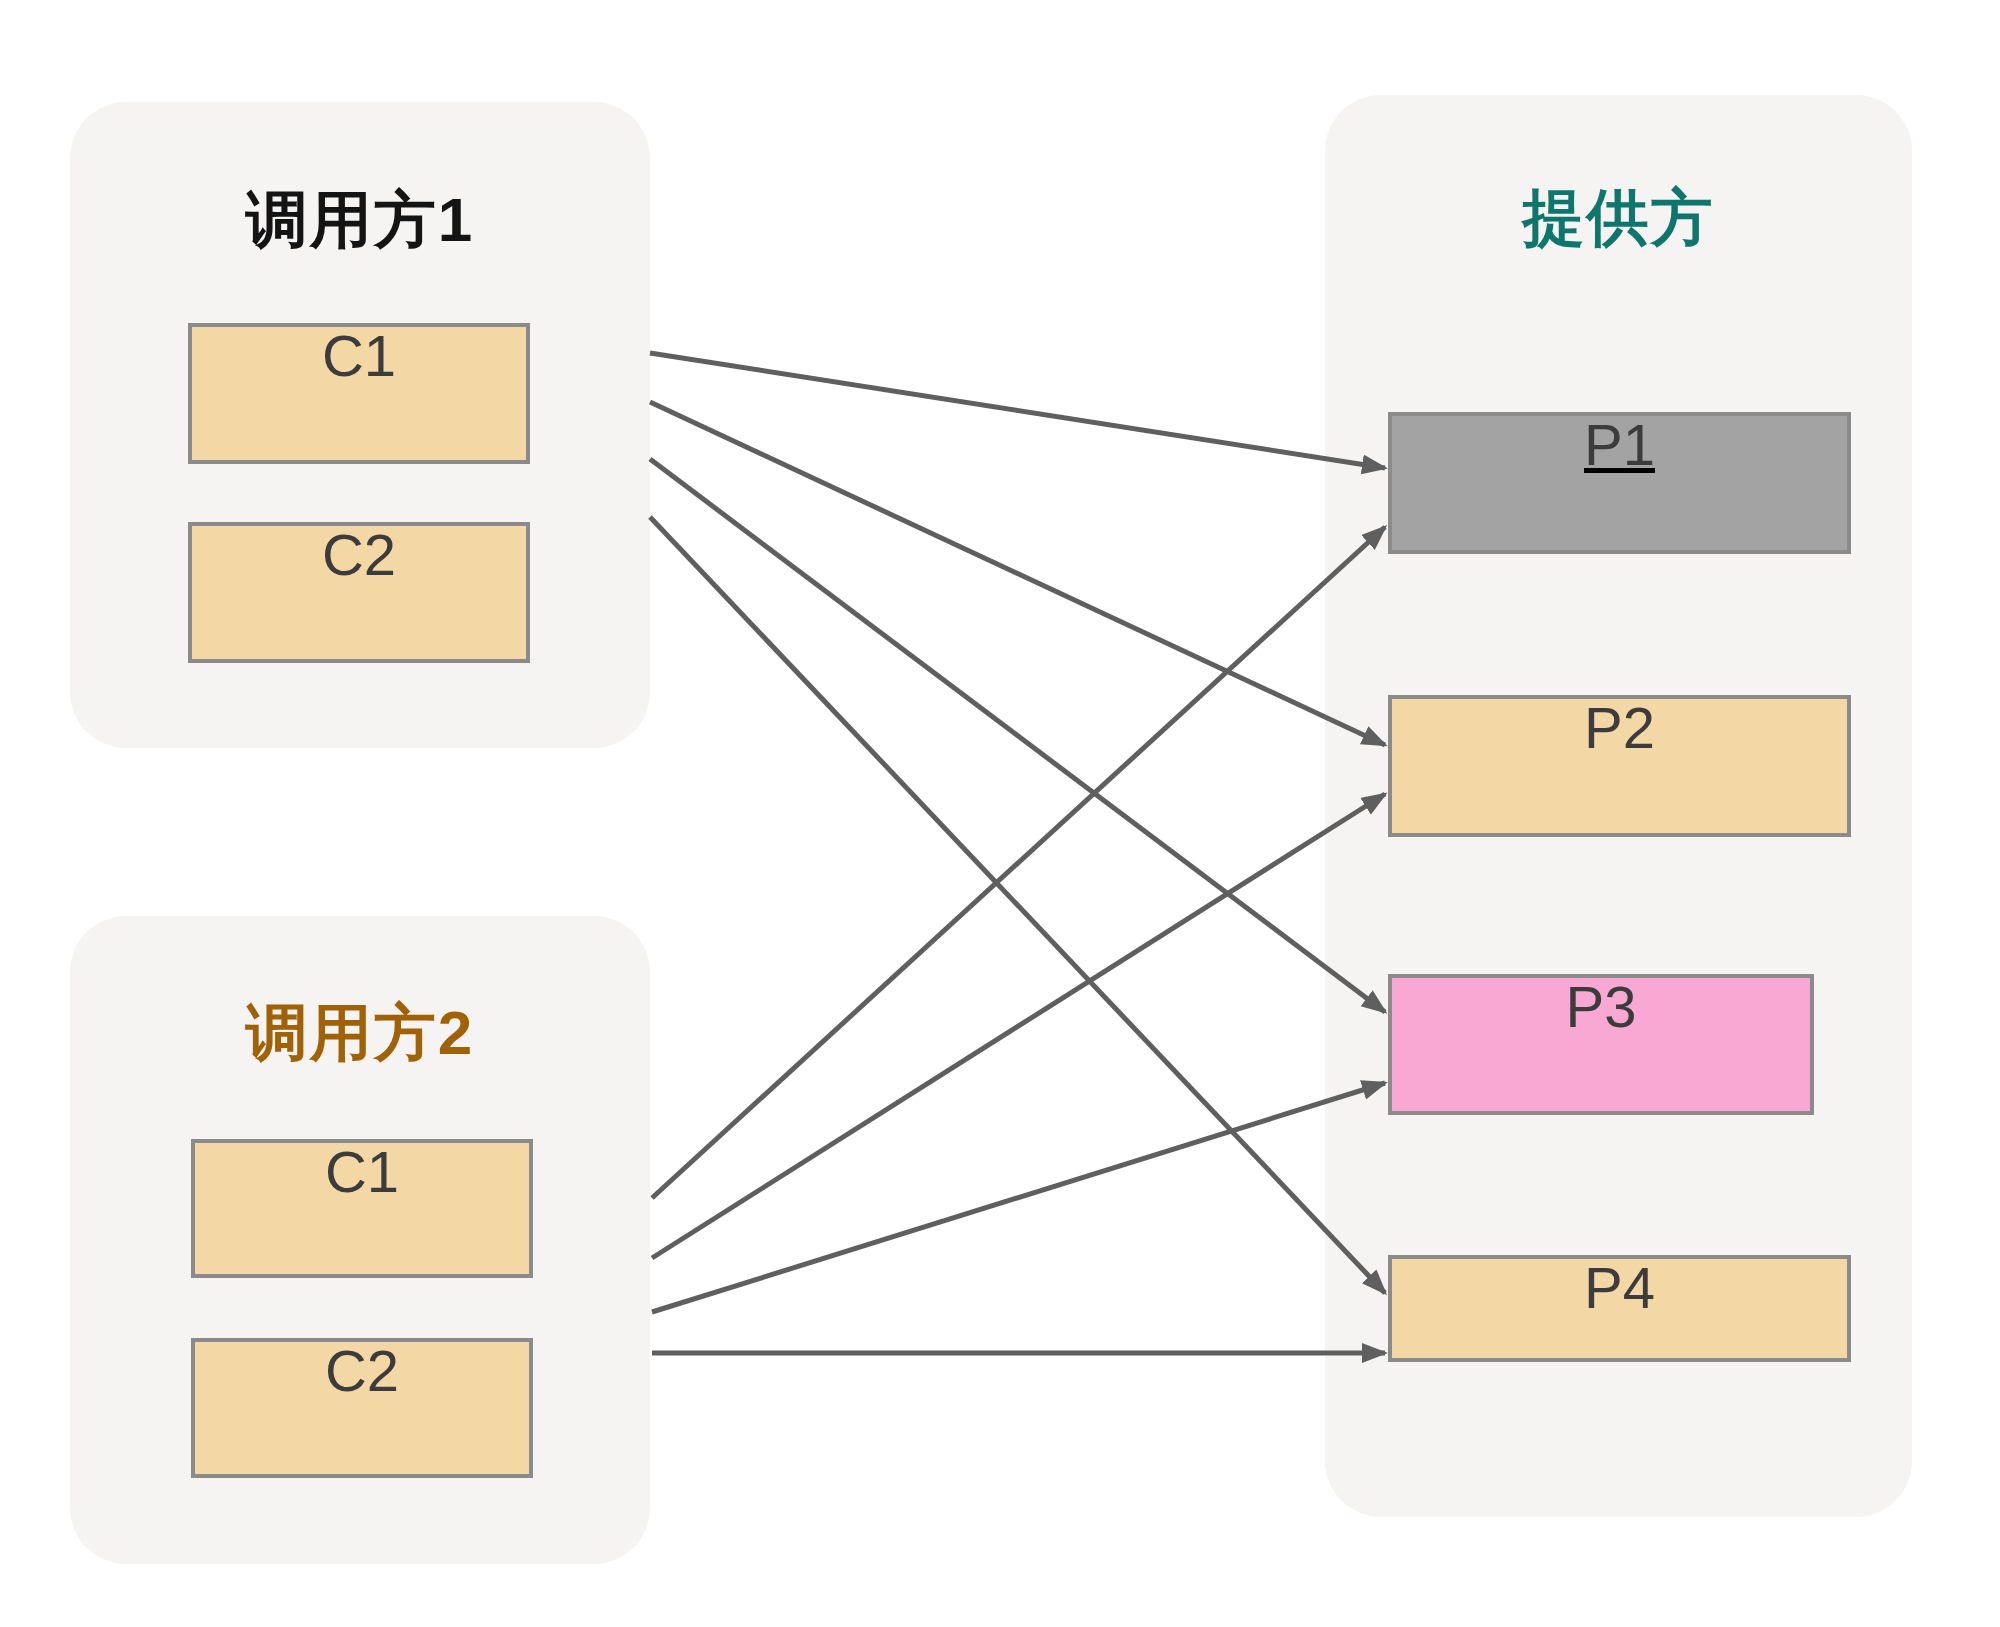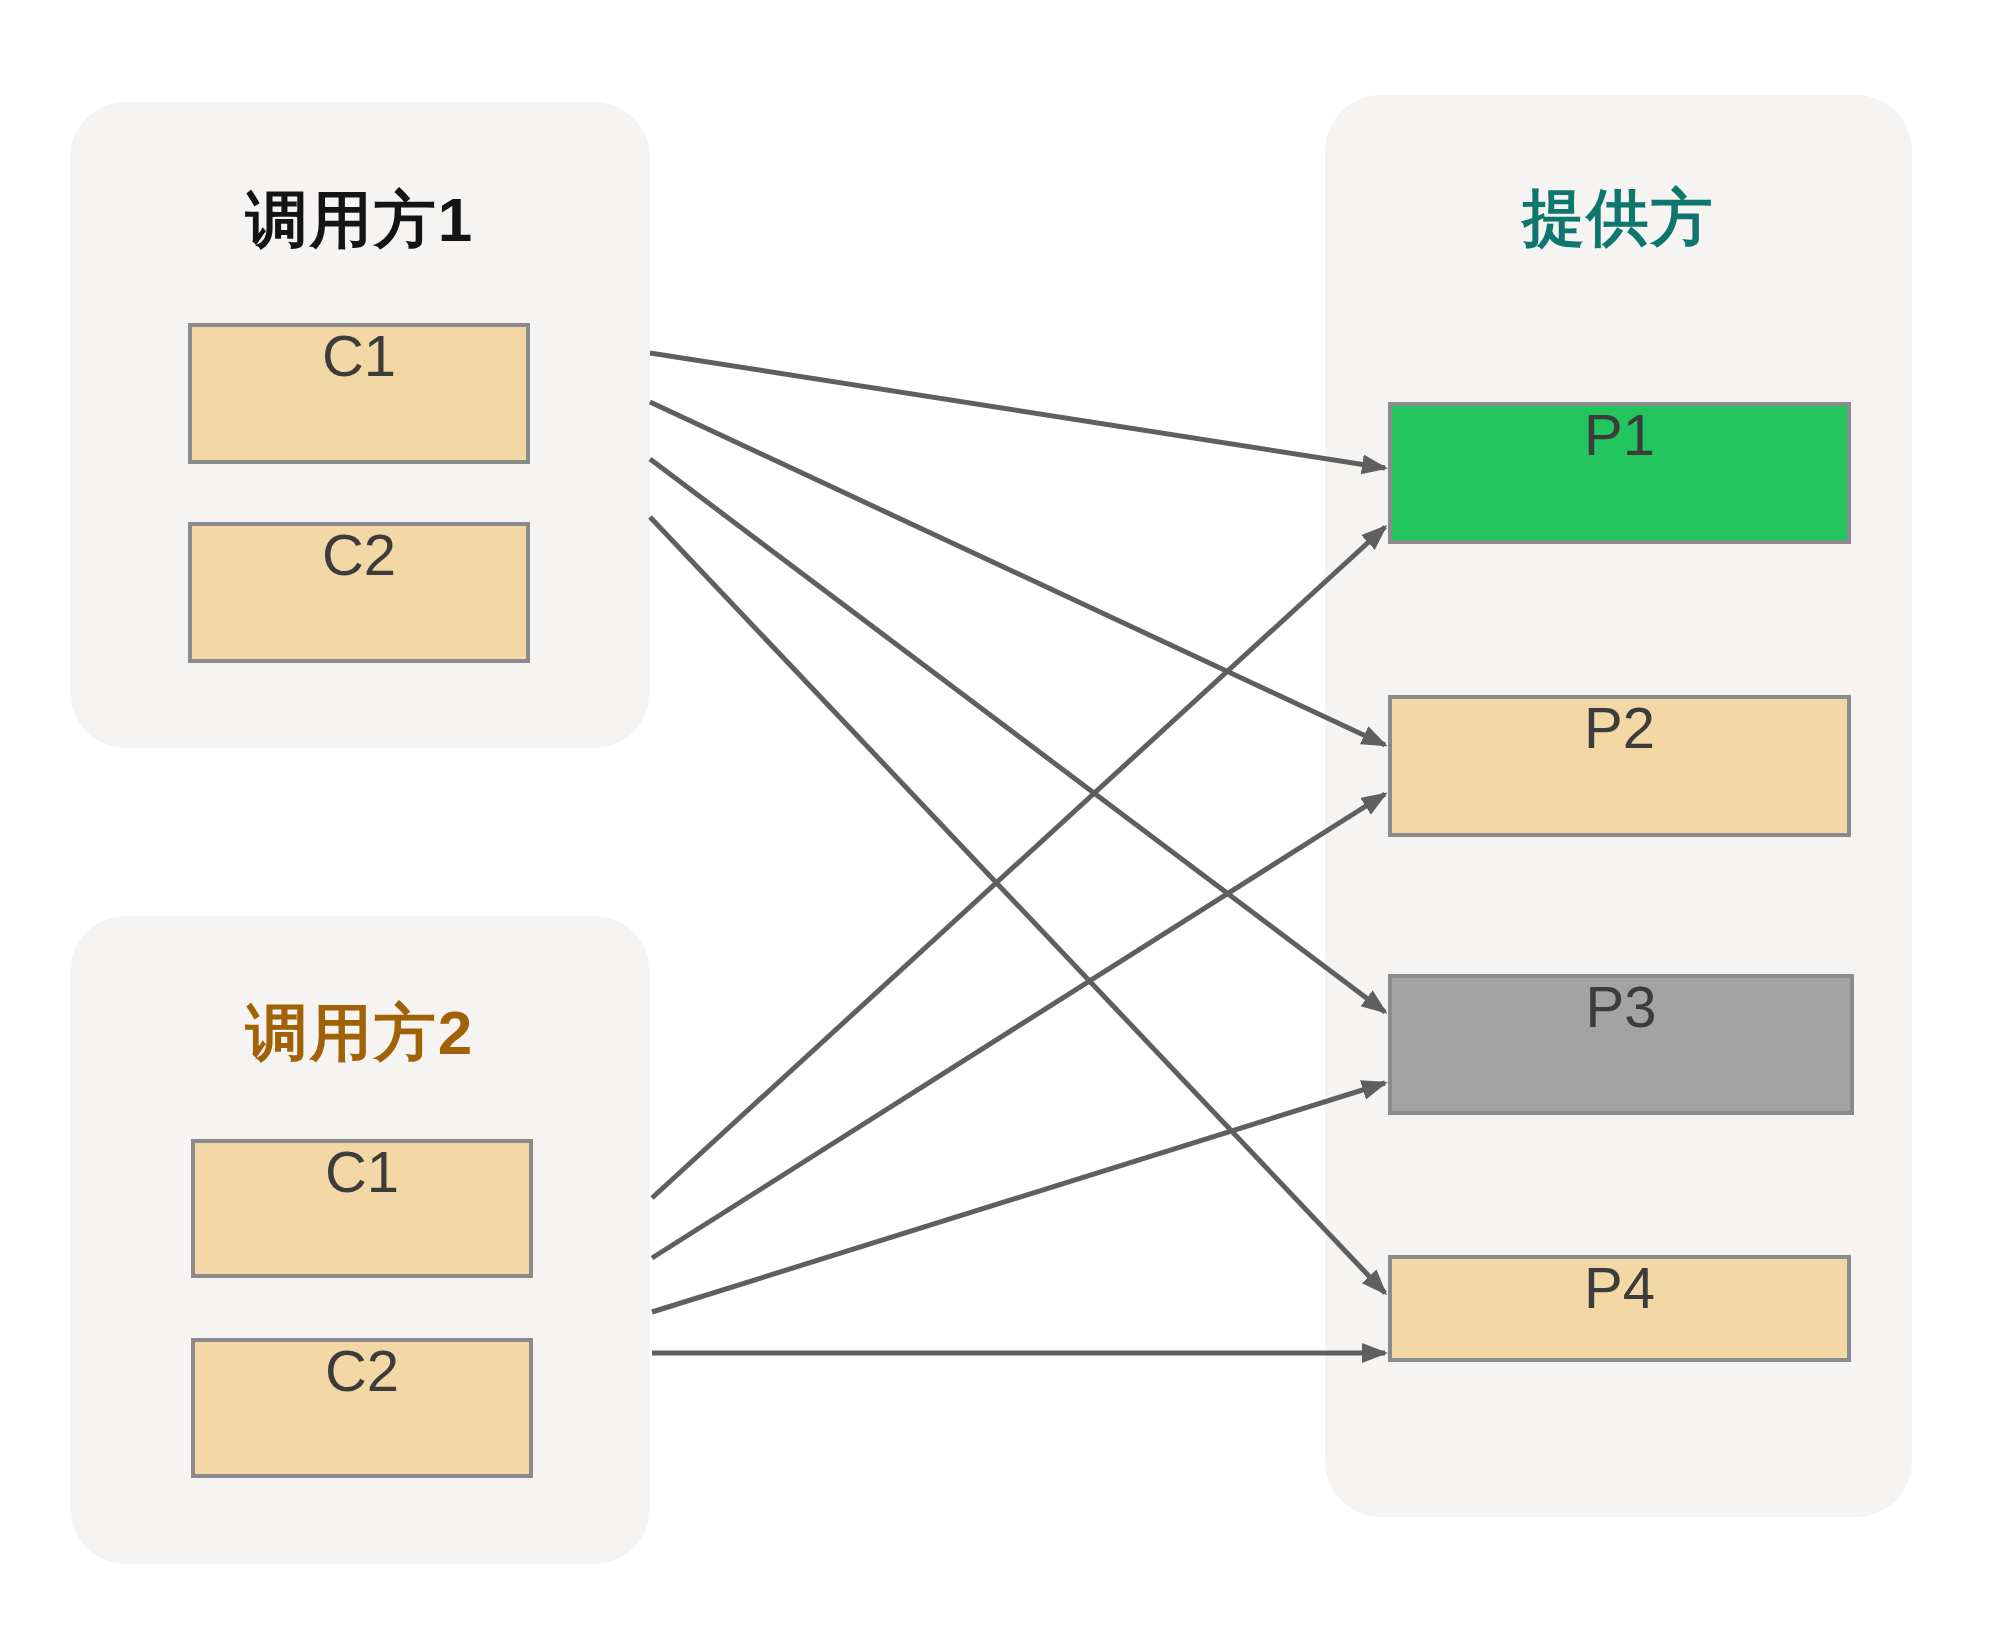--- a/index.html
+++ b/index.html
@@ -66,27 +66,27 @@
         <div class="group-title" style="top: 117px; color: #a16207;">调用方2</div>
         <div class="node" style="left: 121px; top: 223px; width: 342px; height: 139px; background: rgb(243, 216, 165); border-color: rgb(139, 139, 139);">
           <span class="node-label" style="color: rgb(60, 60, 60);">C1</span>
         </div>
         <div class="node" style="left: 121px; top: 422px; width: 342px; height: 140px; background: rgb(243, 216, 165); border-color: rgb(139, 139, 139);">
           <span class="node-label" style="color: rgb(60, 60, 60);">C2</span>
         </div>
       </div>
       <div class="group" style="left: 1325px; top: 95px; width: 587px; height: 1422px; background: rgb(245, 244, 242);">
         <div class="group-title" style="top: 123px; color: #0f766e;">提供方</div>
-        <div class="node" style="left: 63px; top: 307px; width: 463px; height: 142px; background: #22c55e; border-color: rgb(139, 139, 139);">
+        <div class="node" style="left: 63px; top: 317px; width: 463px; height: 142px; background: #a3a3a3; border-color: rgb(139, 139, 139); text-decoration: underline;">
           <span class="node-label" style="color: rgb(60, 60, 60);">P1</span>
         </div>
         <div class="node" style="left: 63px; top: 600px; width: 463px; height: 142px; background: rgb(243, 216, 165); border-color: rgb(139, 139, 139);">
           <span class="node-label" style="color: rgb(60, 60, 60);">P2</span>
         </div>
-        <div class="node" style="left: 63px; top: 879px; width: 466px; height: 141px; background: #a3a3a3; border-color: rgb(139, 139, 139);">
+        <div class="node" style="left: 63px; top: 879px; width: 426px; height: 141px; background: #f9a8d4; border-color: rgb(139, 139, 139);">
           <span class="node-label" style="color: rgb(60, 60, 60);">P3</span>
         </div>
         <div class="node" style="left: 63px; top: 1160px; width: 463px; height: 107px; background: rgb(243, 216, 165); border-color: rgb(139, 139, 139);">
           <span class="node-label" style="color: rgb(60, 60, 60);">P4</span>
         </div>
       </div>
     </div>
   <svg class="edges" id="edge-layer" xmlns="http://www.w3.org/2000/svg" viewBox="0 0 2000 1627">
     <defs>
       <marker id="arrowhead" markerUnits="userSpaceOnUse" markerWidth="30" markerHeight="22" refX="23" refY="10" orient="auto">

